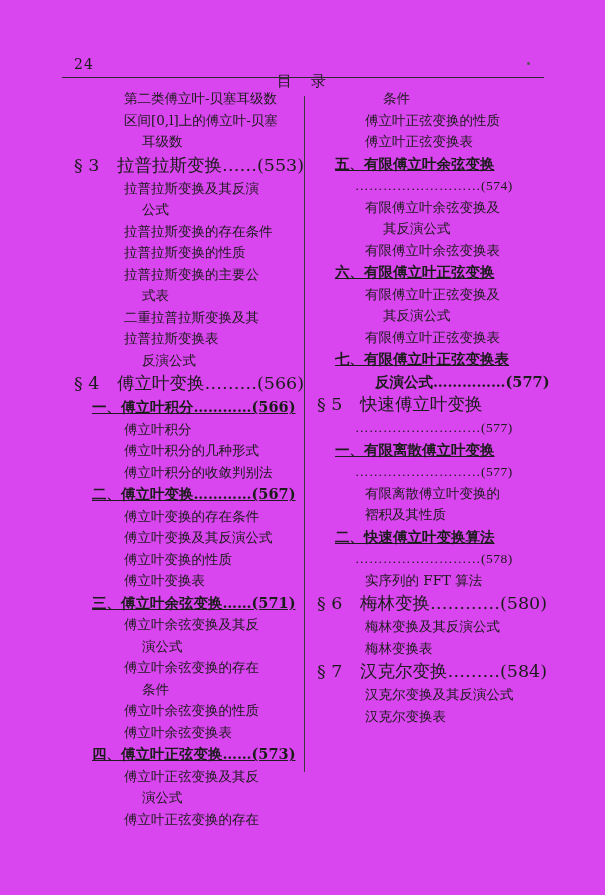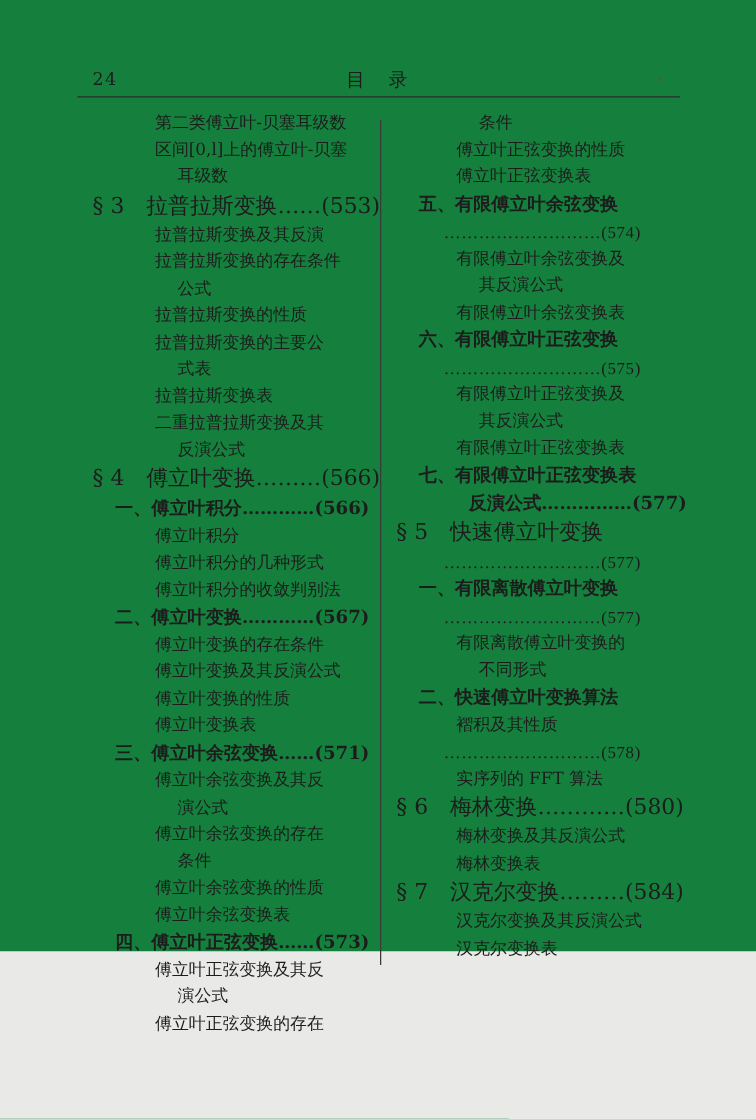--- a/index.html
+++ b/index.html
@@ -4,31 +4,31 @@
 <style>
   html,body{margin:0;padding:0;}
   body{
     width:605px;height:895px;
     background:#e9e9e7;
     font-family:"DejaVu Serif","Liberation Serif",serif;
     overflow:hidden;
   }
   .page{
     position:relative;
-    width:605px;height:761px;
-    background:#15803d;
+    width:605px;height:895px;
+    background:#d946ef;
     color:#1c1c1c;
   }
   
   .page-number{
     position:absolute;left:74px;top:56px;
     font-size:14px;letter-spacing:1px;
   }
   .page-title{
-    position:absolute;left:0;top:55px;width:605px;
+    position:absolute;left:0;top:72px;width:605px;
     text-align:center;font-size:15px;letter-spacing:2px;
   }
   .header-rule{
     position:absolute;left:62px;top:77px;width:482px;height:0;
     border-top:1.6px solid #2b2b2b;
   }
   .header-speck{
     position:absolute;left:527px;top:62px;width:3px;height:3px;
     background:#555;border-radius:50%;
   }
@@ -41,21 +41,21 @@
   .col-right{padding-left:10px;}
   .col-divider{
     position:absolute;left:304px;top:96px;height:676px;width:1.4px;
     background:#3a3a3a;
   }
   
   .line{white-space:nowrap;}
   .line.item{font-size:13.5px;line-height:21.5px;padding-left:62px;}
   .line.cont{font-size:13.5px;line-height:21.5px;padding-left:80px;}
   .line.dots{font-size:13.5px;line-height:21.5px;padding-left:48px;letter-spacing:.5px;}
-  .line.sub{font-size:14.5px;line-height:22.5px;padding-left:30px;font-weight:bold;}
+  .line.sub{font-size:14.5px;line-height:22.5px;padding-left:30px;font-weight:bold;text-decoration:underline;}
   .line.subcont{font-size:14.5px;line-height:21.5px;padding-left:62px;font-weight:bold;text-align:center;}
   .line.sec{font-size:17.5px;line-height:25px;padding-left:12px;}
   .col-right .line.sec{padding-left:4px;}
   .col-right .line.sub{padding-left:22px;}
   .col-right .line.item{padding-left:52px;}
   .col-right .line.cont{padding-left:70px;}
   .col-right .line.dots{padding-left:42px;font-family:Liberation Serif, serif;}
 </style>
 </head>
 <body>
@@ -66,27 +66,27 @@
   <div class="header-rule"></div>
   <div class="header-speck"></div>
 
   <div class="columns">
     <div class="col col-left">
         <div class="line item">第二类傅立叶-贝塞耳级数</div>
         <div class="line item">区间[0,l]上的傅立叶-贝塞</div>
         <div class="line cont">耳级数</div>
         <div class="line sec">§ 3　拉普拉斯变换……(553)</div>
         <div class="line item">拉普拉斯变换及其反演</div>
+        <div class="line cont">公式</div>
         <div class="line item">拉普拉斯变换的存在条件</div>
-        <div class="line cont">公式</div>
         <div class="line item">拉普拉斯变换的性质</div>
         <div class="line item">拉普拉斯变换的主要公</div>
         <div class="line cont">式表</div>
+        <div class="line item">二重拉普拉斯变换及其</div>
         <div class="line item">拉普拉斯变换表</div>
-        <div class="line item">二重拉普拉斯变换及其</div>
         <div class="line cont">反演公式</div>
         <div class="line sec">§ 4　傅立叶变换………(566)</div>
         <div class="line sub">一、傅立叶积分…………(566)</div>
         <div class="line item">傅立叶积分</div>
         <div class="line item">傅立叶积分的几种形式</div>
         <div class="line item">傅立叶积分的收敛判别法</div>
         <div class="line sub">二、傅立叶变换…………(567)</div>
         <div class="line item">傅立叶变换的存在条件</div>
         <div class="line item">傅立叶变换及其反演公式</div>
         <div class="line item">傅立叶变换的性质</div>
@@ -106,34 +106,32 @@
     <div class="col col-right">
         <div class="line cont">条件</div>
         <div class="line item">傅立叶正弦变换的性质</div>
         <div class="line item">傅立叶正弦变换表</div>
         <div class="line sub">五、有限傅立叶余弦变换</div>
         <div class="line dots">………………………(574)</div>
         <div class="line item">有限傅立叶余弦变换及</div>
         <div class="line cont">其反演公式</div>
         <div class="line item">有限傅立叶余弦变换表</div>
         <div class="line sub">六、有限傅立叶正弦变换</div>
-        <div class="line dots">………………………(575)</div>
         <div class="line item">有限傅立叶正弦变换及</div>
         <div class="line cont">其反演公式</div>
         <div class="line item">有限傅立叶正弦变换表</div>
         <div class="line sub">七、有限傅立叶正弦变换表</div>
         <div class="line subcont">反演公式……………(577)</div>
         <div class="line sec">§ 5　快速傅立叶变换</div>
         <div class="line dots">………………………(577)</div>
         <div class="line sub">一、有限离散傅立叶变换</div>
         <div class="line dots">………………………(577)</div>
         <div class="line item">有限离散傅立叶变换的</div>
-        <div class="line cont">不同形式</div>
+        <div class="line item">褶积及其性质</div>
         <div class="line sub">二、快速傅立叶变换算法</div>
-        <div class="line item">褶积及其性质</div>
         <div class="line dots">………………………(578)</div>
         <div class="line item">实序列的 FFT 算法</div>
         <div class="line sec">§ 6　梅林变换…………(580)</div>
         <div class="line item">梅林变换及其反演公式</div>
         <div class="line item">梅林变换表</div>
         <div class="line sec">§ 7　汉克尔变换………(584)</div>
         <div class="line item">汉克尔变换及其反演公式</div>
         <div class="line item">汉克尔变换表</div>
       </div>
   </div>

